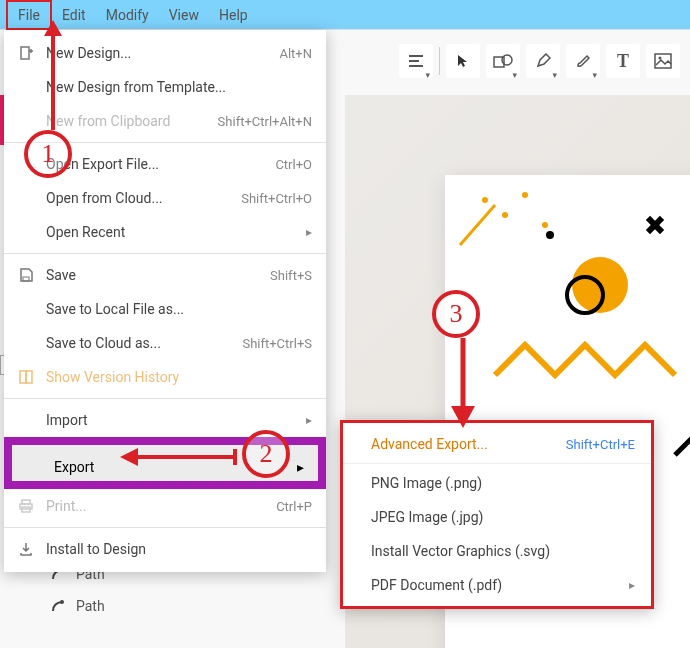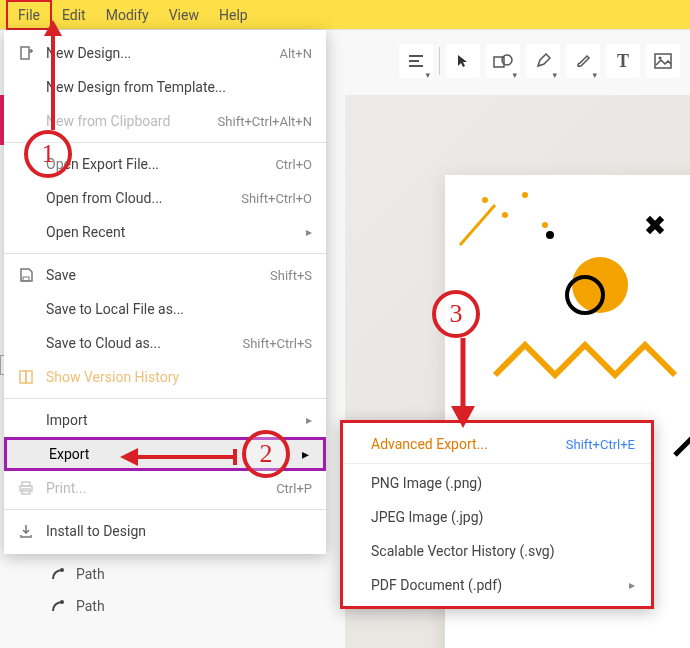--- a/index.html
+++ b/index.html
@@ -11,21 +11,21 @@
 }
 body {
   width: 690px;
   height: 648px;
   background: #f8f8f8;
   position: relative;
   overflow: hidden;
 }
 .menubar {
   display: flex;
-  background: #fde047;
+  background: #7dd3fc;
   height: 30px;
   border-bottom: 1px solid #e0e0e0;
   padding: 0 6px;
   align-items: center;
 }
 .menubar-item {
   padding: 5px 10px;
   cursor: pointer;
   color: #555;
 }
@@ -123,24 +123,24 @@
   display: flex;
   align-items: center;
   justify-content: center;
 }
 .menu-sep {
   height: 1px;
   background: #e0e0e0;
   margin: 4px 0;
 }
 .export-box {
-  border: 3px solid #a21caf;
-  display: flex;
-  align-items: center;
-  padding: 6px 14px 6px 42px;
+  border: 8px solid #a21caf;
+  display: flex;
+  align-items: center;
+  padding: 14px 14px 6px 42px;
   position: relative;
   background: #ececec;
 }
 .submenu {
   position: absolute;
   top: 420px;
   left: 340px;
   width: 314px;
   background: #fff;
   box-shadow: 0 3px 15px rgba(0,0,0,0.25);
@@ -434,21 +434,21 @@
     <span class="shortcut">Shift+Ctrl+E</span>
   </div>
   <div class="sub-sep"></div>
   <div class="submenu-item">
     <span class="label">PNG Image (.png)</span>
   </div>
   <div class="submenu-item">
     <span class="label">JPEG Image (.jpg)</span>
   </div>
   <div class="submenu-item">
-    <span class="label">Scalable Vector History (.svg)</span>
+    <span class="label">Install Vector Graphics (.svg)</span>
   </div>
   <div class="submenu-item">
     <span class="label">PDF Document (.pdf)</span>
     <span class="chevron">▸</span>
   </div>
 </div>
 
 <div class="sidebar-paths">
   <div class="path-row">
     <svg width="16" height="16" viewBox="0 0 16 16">

